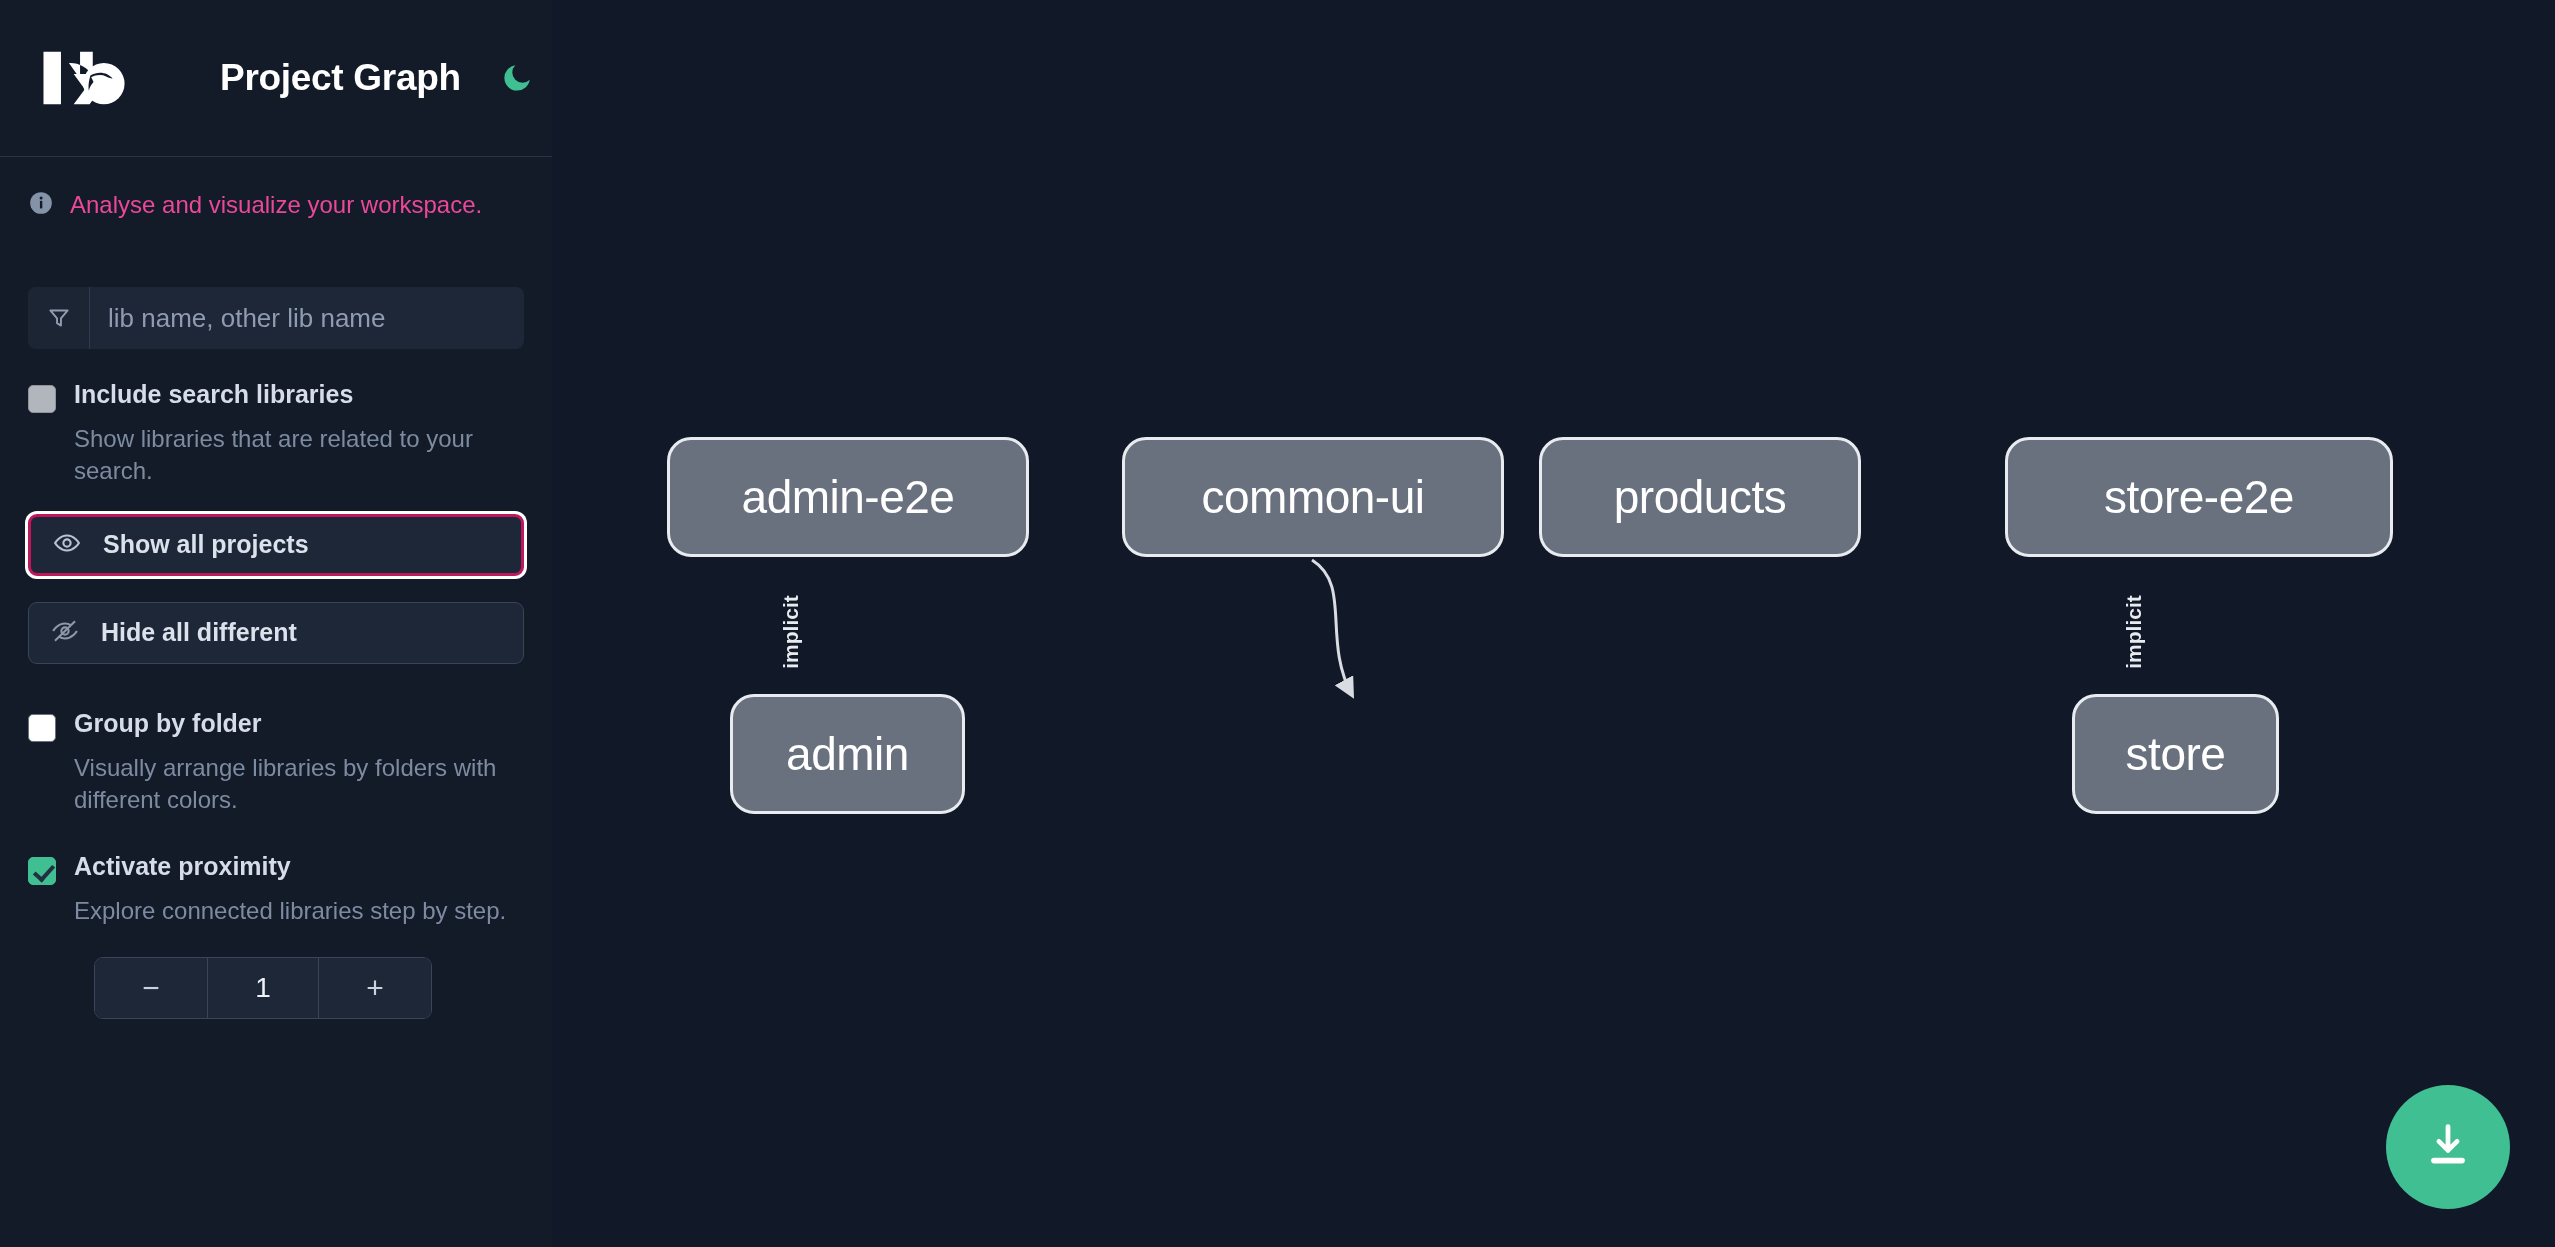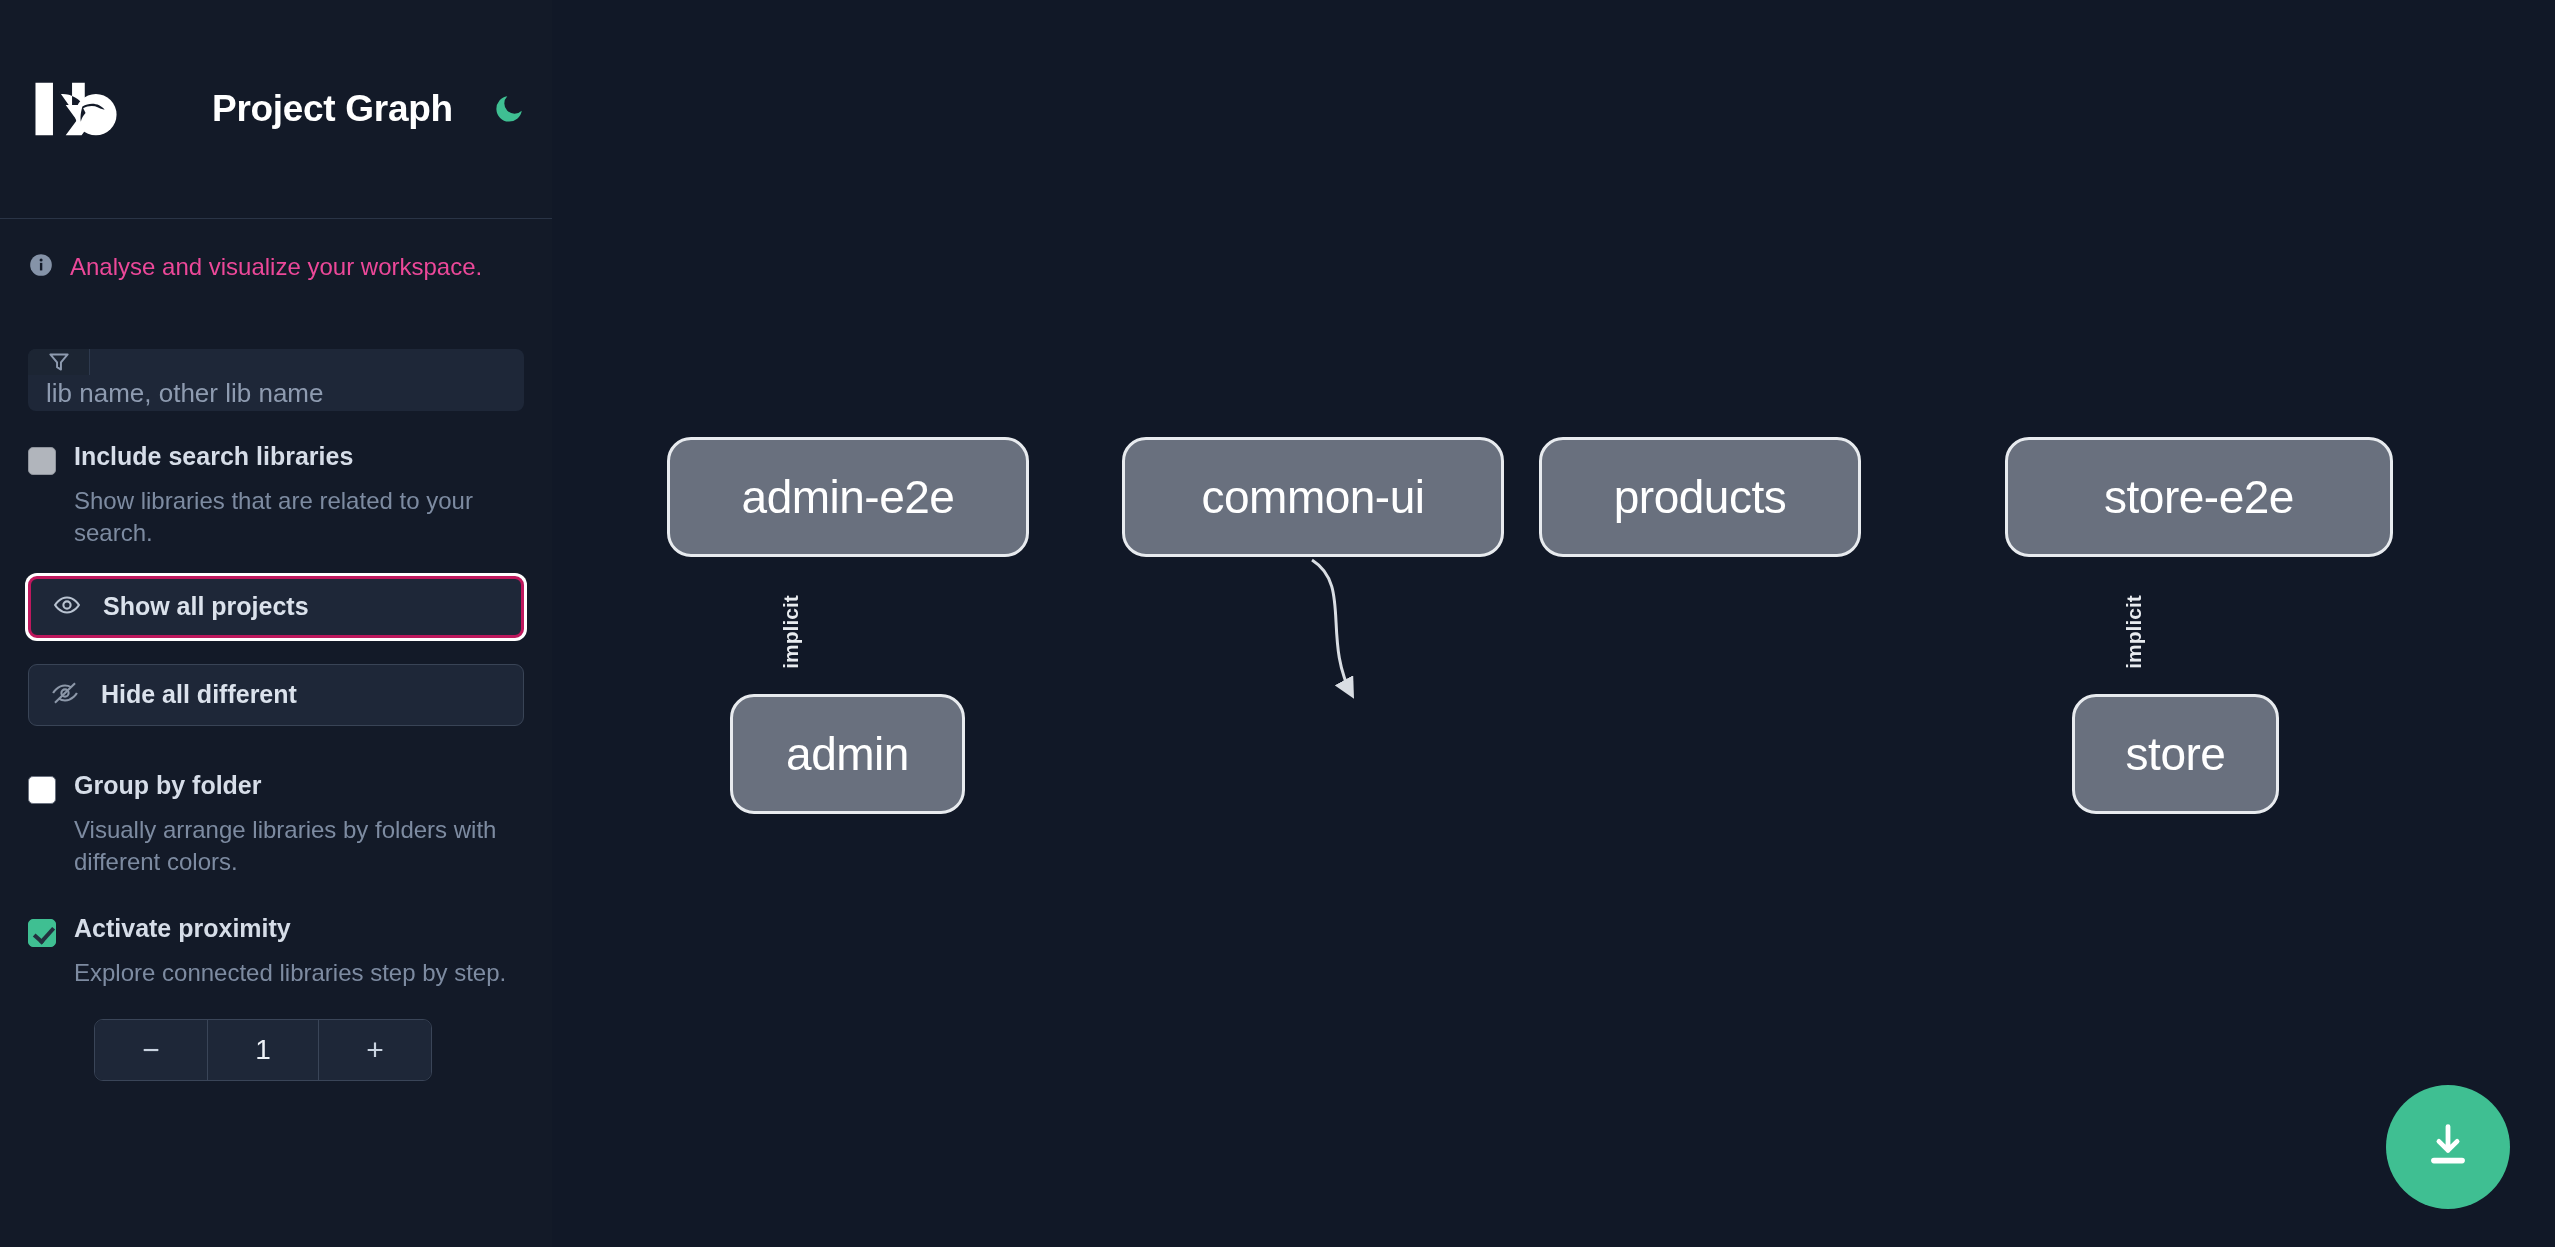--- a/index.html
+++ b/index.html
@@ -13,23 +13,23 @@
 
   
   #sidebar {
     position: relative;
     width: 552px; height: 1247px;
     background: #131a28;
     flex: 0 0 552px;
     overflow: hidden;
   }
   .sb-header {
-    height: 219px;
+    height: 157px;
     display: flex; align-items: center;
-    padding-left: 32px;
+    padding-left: 40px;
     border-bottom: 1px solid #2a3446;
   }
   .nx-logo { width: 96px; height: 62px; flex: 0 0 96px; }
   .app-title {
     font-size: 37px; font-weight: 700; color: #ffffff;
     margin-left: 84px; letter-spacing: -0.3px; white-space: nowrap;
   }
   .theme-toggle {
     margin-left: 36px; width: 40px; height: 40px;
     display: flex; align-items: center; justify-content: center;
@@ -44,21 +44,20 @@
   }
   .tagline-text { font-size: 24px; color: #ec4899; white-space: nowrap; }
 
   .search-wrap {
     margin-top: 42px;
     display: flex; align-items: stretch;
     height: 62px;
     background: #1e2troll; background: #1e2738;
     border-radius: 8px;
     overflow: hidden;
-    flex-direction: column;
   }
   .search-icon-box {
     width: 62px; display: flex; align-items: center; justify-content: center;
     border-right: 1px solid #2e3a4e;
     background: #1c2533;
   }
   .search-input {
     flex: 1; border: 0; outline: none; background: transparent;
     font-family: "Liberation Sans", sans-serif;
     font-size: 26px; color: #e2e8f0; padding: 0 18px;

